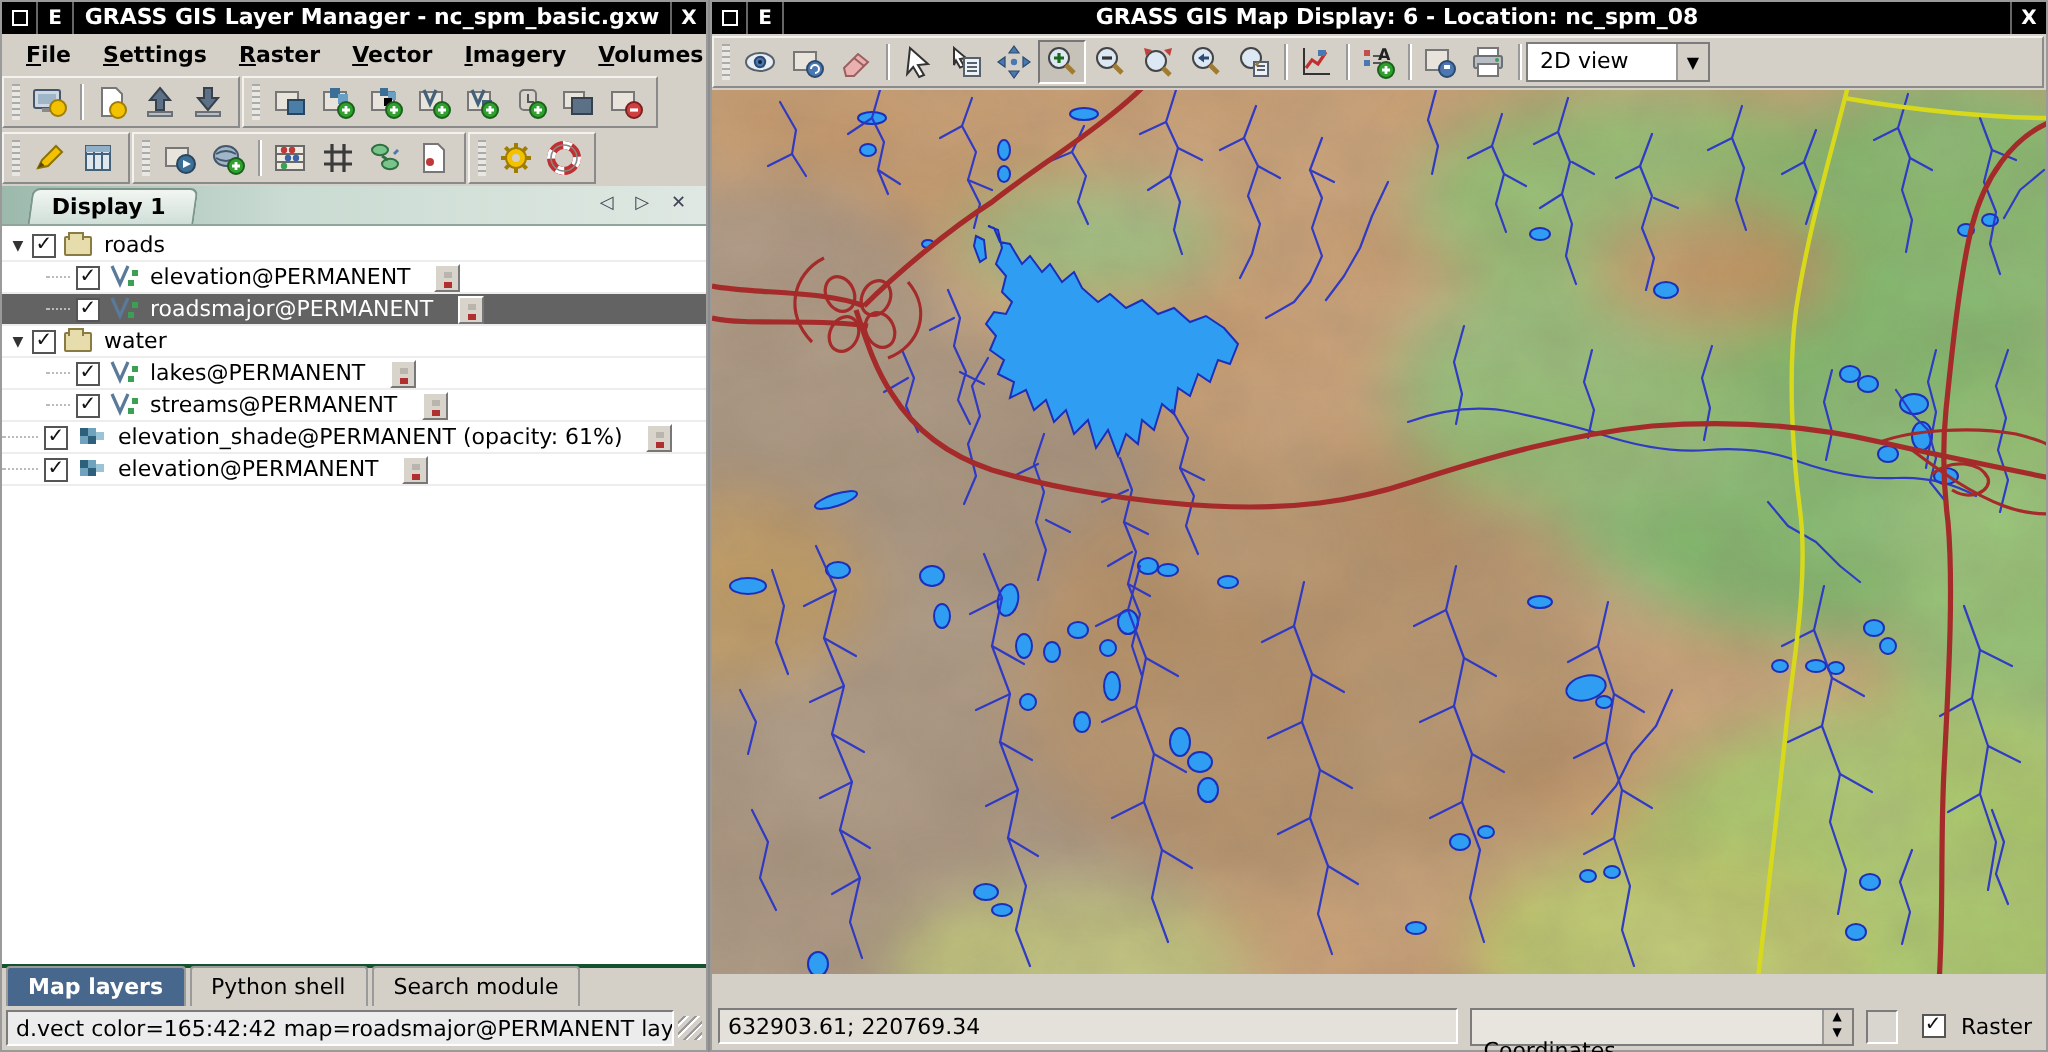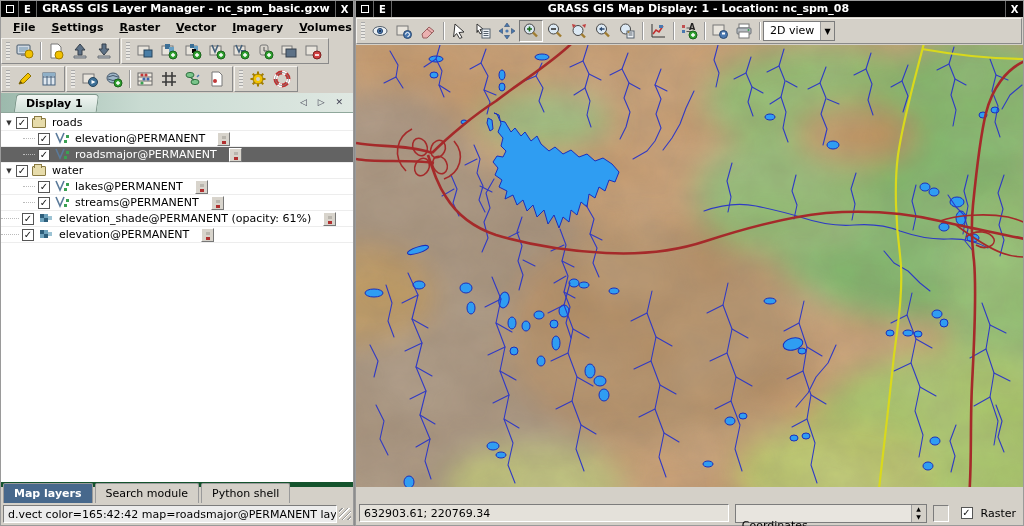--- a/index.html
+++ b/index.html
@@ -73,21 +73,21 @@
   .lopt-btn { width:13px; height:14px; margin-left:10px; background:#d8d4cc;
               border:1px solid; border-color:#fff #777 #777 #fff; position:relative; flex:0 0 13px;}
   .lopt-btn::before { content:""; position:absolute; left:4px; top:3px; width:4px; height:3px; background:#b9b5ad;}
   .lopt-btn::after { content:""; position:absolute; left:4px; top:8px; width:4px; height:3px; background:#b03030;}
   .lrow.selected { background:#636363; }
   .lrow.selected .llabel { color:#fff; }
   .llabel { padding:0 2px; }
 
   
   .bottom-tabs { height:21px; flex:0 0 21px; display:flex; align-items:flex-end;
-                 background:#d4d0c8; border-top:5px solid #14532d; padding-left:2px; }
+                 background:#d4d0c8; border-top:2px solid #14532d; padding-left:2px; }
   .btab { padding:3px 10px; border:1px solid #9a9a9a; border-bottom:none; margin-right:2px;
           background:#d4d0c8; border-radius:2px 2px 0 0; }
   .btab.active { background:#47688c; color:#fff; font-weight:bold; }
 
   
   .statusbar { height:22px; flex:0 0 22px; display:flex; align-items:center; padding:1px 2px;
                background:#d4d0c8; }
   .status-field { flex:1; height:18px; border:1px solid; border-color:#7c7c7c #fff #fff #7c7c7c;
                   background:#ececec; padding:2px 4px; white-space:nowrap; overflow:hidden; }
   .grip-corner { width:12px; height:12px; margin-left:2px;
@@ -414,38 +414,38 @@
           <rect x="10" y="4" width="4" height="4" fill="#9cc3d4"></rect>
         </svg>
       <span class="llabel">elevation@PERMANENT</span>
       <span class="lopt-btn"></span>
     </div>
 
   </div>
 
   <div class="bottom-tabs">
     <div class="btab active">Map layers</div>
+    <div class="btab">Python shell</div>
     <div class="btab">Search module</div>
-    <div class="btab">Python shell</div>
   </div>
 
   <div class="statusbar">
     <div class="status-field">d.vect color=165:42:42 map=roadsmajor@PERMANENT layer=-1 width=3</div>
     <div class="grip-corner"></div>
   </div>
 </div>
 
 <div class="window" id="md-window">
 
   <div class="titlebar">
     <div class="tb-btn">
         <span class="tb-sq"></span>
       </div>
     <div class="tb-btn">E</div>
-    <div class="tb-title">GRASS GIS Map Display: 1  - Location: nc_spm_08</div>
+    <div class="tb-title">GRASS GIS Map Display: 6  - Location: nc_spm_08</div>
     <div class="tb-btn right">X</div>
   </div>
 
   <div class="toolrow">
     <div class="toolgroup" style="flex:1">
       <div class="grip"></div>
       <div class="tbtn">
         <svg width="18" height="18">
             <ellipse cx="9" cy="9" rx="7" ry="4.5" fill="#e9eef2" stroke="#55616d"></ellipse>
             <circle cx="9" cy="9" r="2.6" fill="#4a78b0" stroke="#2c4a70"></circle>
@@ -557,21 +557,21 @@
       </div>
       <div class="tbtn">
         <svg width="18" height="18">
             <rect x="4" y="2" width="10" height="4" fill="#fff" stroke="#777"></rect>
             <rect x="2" y="6" width="14" height="6" rx="1" fill="#b9bec4" stroke="#6a7076"></rect>
             <rect x="4" y="10" width="10" height="6" fill="#fff" stroke="#777"></rect>
             <circle cx="13.5" cy="8" r="1" fill="#3aa053"></circle>
           </svg>
       </div>
       <div class="tsep"></div>
-      <div class="combo" style="width:72px">
+      <div class="combo" style="width:92px">
         <span class="combo-label">2D view</span>
         <span class="combo-arrow">▼</span>
       </div>
     </div>
   </div>
 
   <div class="map-canvas">
   <svg width="669" height="453" viewBox="0 0 669 453" preserveAspectRatio="none">
     <defs>
       <filter id="soft" x="-30%" y="-30%" width="160%" height="160%">

